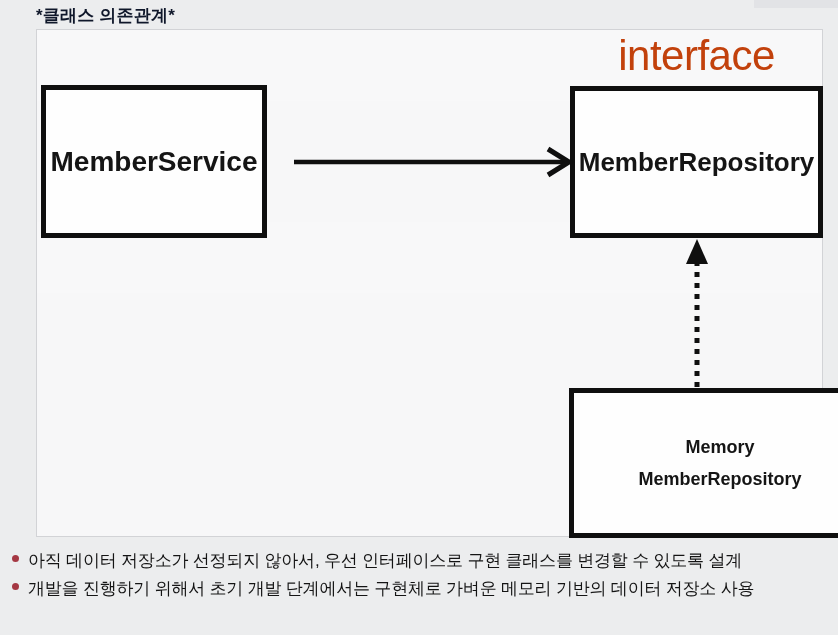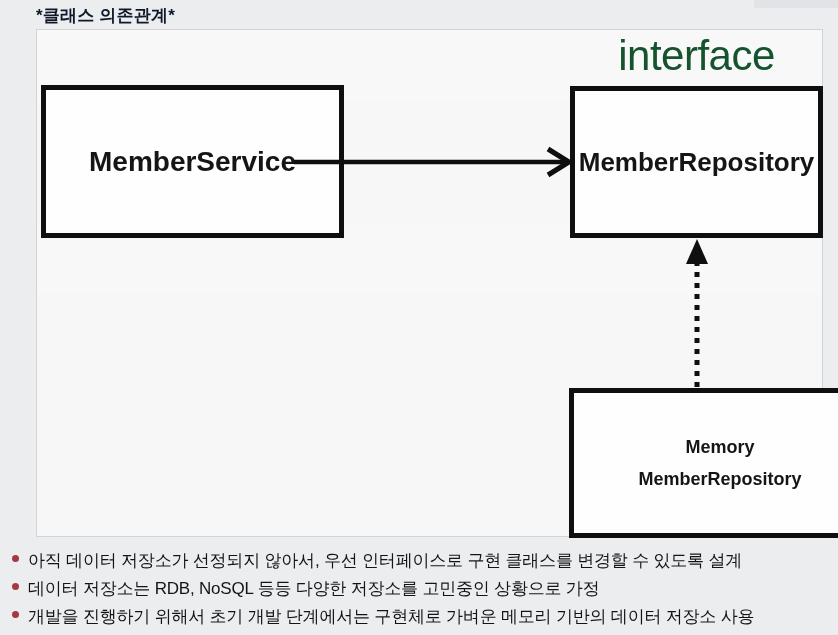--- a/index.html
+++ b/index.html
@@ -55,31 +55,31 @@
     border: 5px solid #0f0f0f;
     box-sizing: border-box;
     display: flex;
     align-items: center;
     justify-content: center;
     text-align: center;
     color: #151515;
     font-weight: bold;
     white-space: nowrap;
   }
-  .box-member-service   { left: 4px;   top: 55px;  width: 303px; height: 153px; font-size: 28px; }
+  .box-member-service   { left: 4px;   top: 55px;  width: 226px; height: 153px; font-size: 28px; }
   .box-member-repo      { left: 533px; top: 56px;  width: 253px; height: 152px; font-size: 26px; }
   .box-memory-repo      { left: 532px; top: 358px; width: 302px; height: 150px; font-size: 18px; line-height: 32px; }
   .interface-label {
     position: absolute;
     left: 533px; top: 2px;
     width: 253px;
     text-align: center;
     font-size: 42px;
     font-weight: 500;
-    color: #14532d;
+    color: #c2410c;
     letter-spacing: -0.5px;
   }
   .arrow-layer {
     position: absolute;
     left: 0; top: 0;
     width: 787px; height: 508px;
     pointer-events: none;
   }
   .notes-list {
     position: absolute;
@@ -152,21 +152,17 @@
 
   </div>
 
   <ul class="notes-list">
     <li>
       <span class="bullet-dot"></span>
       <span>아직 데이터 저장소가 선정되지 않아서, 우선 인터페이스로 구현 클래스를 변경할 수 있도록 설계</span>
     </li>
     <li>
       <span class="bullet-dot"></span>
-      <span>데이터 저장소는 RDB, NoSQL 등등 다양한 저장소를 고민중인 상황으로 가정</span>
-    </li>
-    <li>
-      <span class="bullet-dot"></span>
       <span>개발을 진행하기 위해서 초기 개발 단계에서는 구현체로 가벼운 메모리 기반의 데이터 저장소 사용</span>
     </li>
   </ul>
 
 </div>
 
 </body></html>

